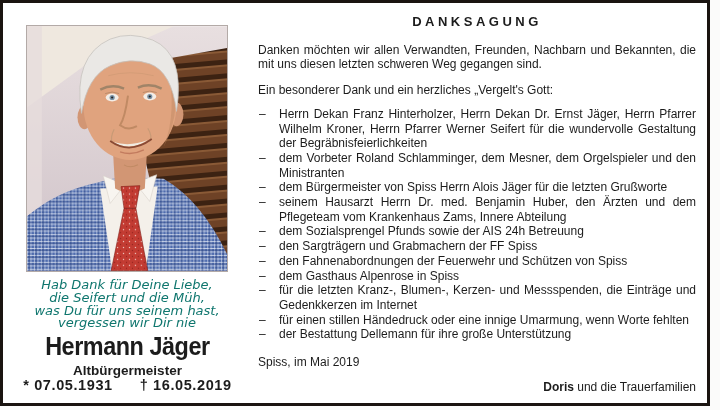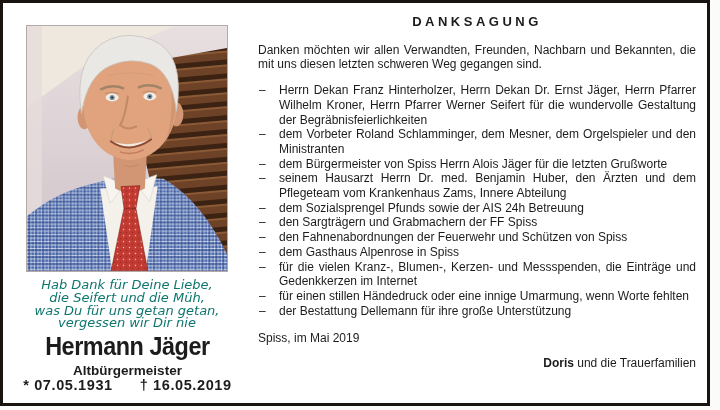--- a/index.html
+++ b/index.html
@@ -147,45 +147,46 @@
     <path d="M87,117 Q104,127 122,115 Q104,122 87,117 Z" fill="#f1ece2"></path>
     <path d="M84,116 Q104,130 126,114" stroke="#8a4a34" stroke-width="1.8" fill="none"></path>
     <path d="M94,127 Q106,131 118,125" stroke="#c27b5e" stroke-width="1.4" fill="none"></path>
     <path d="M98,140 Q104,144 112,140" stroke="#c08a64" stroke-width="1.1" fill="none"></path>
   </svg>
 </div>
 
 <div class="poem">
   <div>Hab Dank für Deine Liebe,</div>
   <div>die Seifert und die Müh,</div>
-  <div>was Du für uns getan getan,</div>
+  <div>was Du für uns seinem hast,</div>
   <div>vergessen wir Dir nie</div>
 </div>
 
 <div class="name"><span>Hermann Jäger</span></div>
 <div class="role">Altbürgermeister</div>
 <div class="dates">
   <span>* 07.05.1931</span>
   <span>† 16.05.2019</span>
 </div>
 
 <div class="right">
   <div class="title">DANKSAGUNG</div>
   <p class="intro">Danken möchten wir allen Verwandten, Freunden, Nachbarn und Bekannten, die mit uns diesen letzten schweren Weg gegangen sind.</p>
+  <p class="subintro">Ein besonderer Dank und ein herzliches „Vergelt's Gott:</p>
 
   <ul class="thanks">
     <li><span class="dash">–</span><span>Herrn Dekan Franz Hinterholzer, Herrn Dekan Dr. Ernst Jäger, Herrn Pfarrer Wilhelm Kroner, Herrn Pfarrer Werner Seifert für die wundervolle Gestaltung der Begräbnisfeierlichkeiten</span></li>
     <li><span class="dash">–</span><span>dem Vorbeter Roland Schlamminger, dem Mesner, dem Orgelspieler und den Ministranten</span></li>
     <li><span class="dash">–</span><span>dem Bürgermeister von Spiss Herrn Alois Jäger für die letzten Grußworte</span></li>
     <li><span class="dash">–</span><span>seinem Hausarzt Herrn Dr. med. Benjamin Huber, den Ärzten und dem Pflegeteam vom Krankenhaus Zams, Innere Abteilung</span></li>
     <li><span class="dash">–</span><span>dem Sozialsprengel Pfunds sowie der AIS 24h Betreuung</span></li>
     <li><span class="dash">–</span><span>den Sargträgern und Grabmachern der FF Spiss</span></li>
     <li><span class="dash">–</span><span>den Fahnenabordnungen der Feuerwehr und Schützen von Spiss</span></li>
     <li><span class="dash">–</span><span>dem Gasthaus Alpenrose in Spiss</span></li>
-    <li><span class="dash">–</span><span>für die vielen Kranz-, Blumen-, Kerzen- und Messspenden, die Einträge und Gedenkkerzen im Internet</span></li>
+    <li><span class="dash">–</span><span>für die letzten Kranz-, Blumen-, Kerzen- und Messspenden, die Einträge und Gedenkkerzen im Internet</span></li>
     <li><span class="dash">–</span><span>für einen stillen Händedruck oder eine innige Umarmung, wenn Worte fehlten</span></li>
     <li><span class="dash">–</span><span>der Bestattung Dellemann für ihre große Unterstützung</span></li>
   </ul>
 
   <div class="place">Spiss, im Mai 2019</div>
   <div class="closing">
     <span class="bold">Doris</span><span> und die Trauerfamilien</span>
   </div>
 </div>
 

